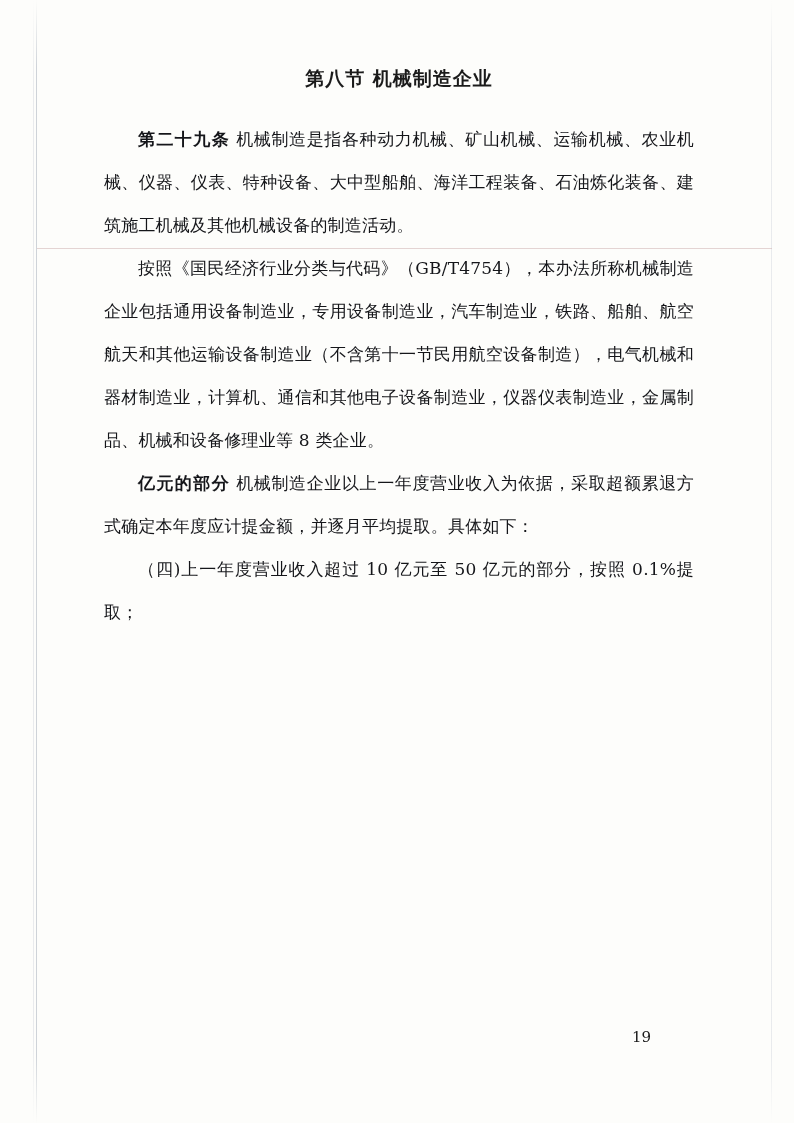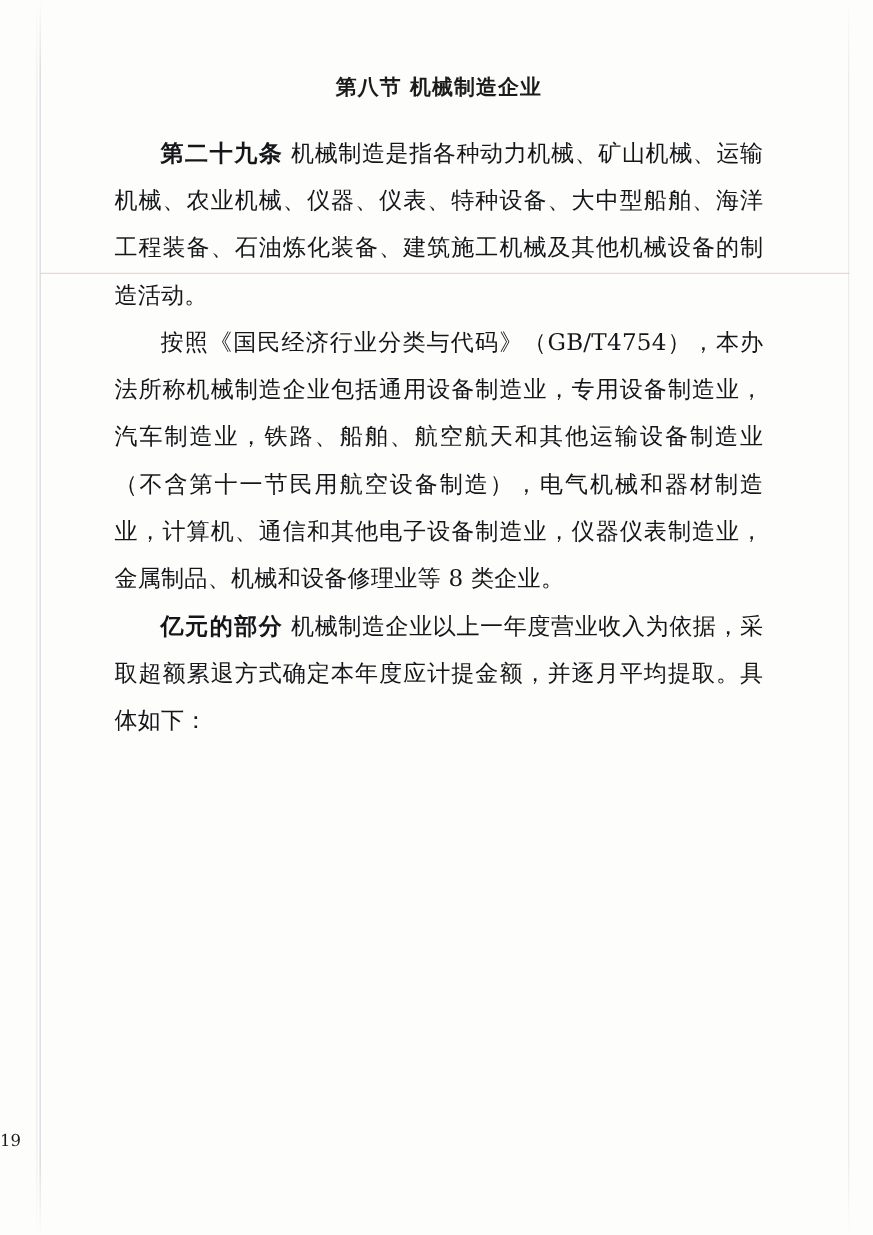--- a/index.html
+++ b/index.html
@@ -52,39 +52,39 @@
   .doc-title {
     text-align: center;
     font-family: "DejaVu Sans", "Liberation Sans", sans-serif;
     font-weight: bold;
     font-size: 19px;
     letter-spacing: 1px;
     color: #1b1b1b;
     margin-bottom: 26px;
   }
   .para {
-    font-size: 21px;
+    font-size: 17px;
     line-height: 43px;
     color: #15161a;
     text-align: justify;
     letter-spacing: 0.2px;
     margin: 0 0 0 0;
     text-indent: 2em;
   }
   .para .art-num {
     font-family: "DejaVu Sans", "Liberation Sans", sans-serif;
     font-weight: bold;
     letter-spacing: 1px;
   }
   .page-number {
     position: absolute;
     top: 1028px;
     left: 0;
     width: 651px;
-    text-align: left;
+    text-align: right;
     font-size: 15px;
     color: #1a1a1a;
     font-family: "DejaVu Serif", "Liberation Serif", serif;
   }
 </style>
 </head>
 <body>
 
 <div class="page">
 
@@ -105,18 +105,21 @@
       <span>按照《国民经济行业分类与代码》（GB/T4754），本办法所称机械制造企业包括通用设备制造业，专用设备制造业，汽车制造业，铁路、船舶、航空航天和其他运输设备制造业（不含第十一节民用航空设备制造），电气机械和器材制造业，计算机、通信和其他电子设备制造业，仪器仪表制造业，金属制品、机械和设备修理业等 8 类企业。</span>
     </p>
 
     <p class="para">
       <span class="art-num">亿元的部分</span><span> 机械制造企业以上一年度营业收入为依据，采取超额累退方式确定本年度应计提金额，并逐月平均提取。具体如下：</span>
     </p>
 
 
 
 
+    <p class="para">
+      <span>（四)上一年度营业收入超过 10 亿元至 50 亿元的部分，按照 0.1%提取；</span>
+    </p>
 
   </div>
 
   <div class="page-number">19</div>
 
 </div>
 
 </body></html>

